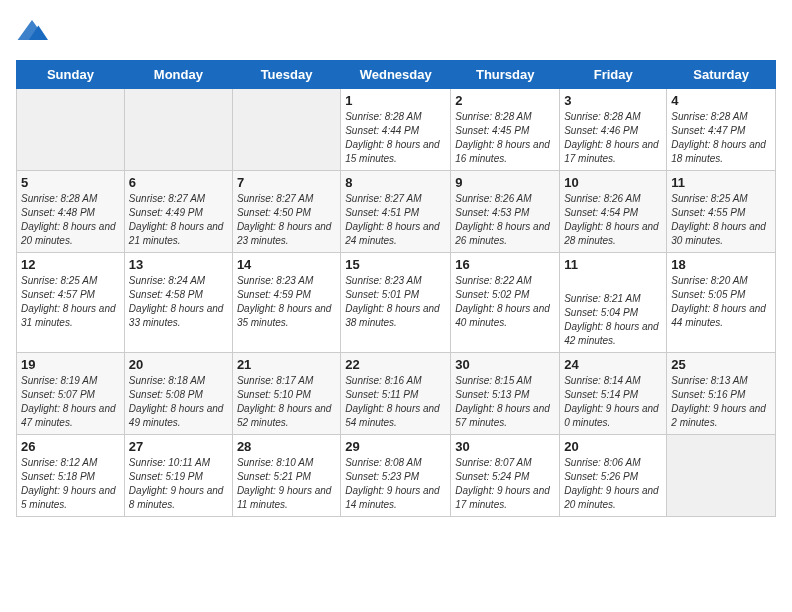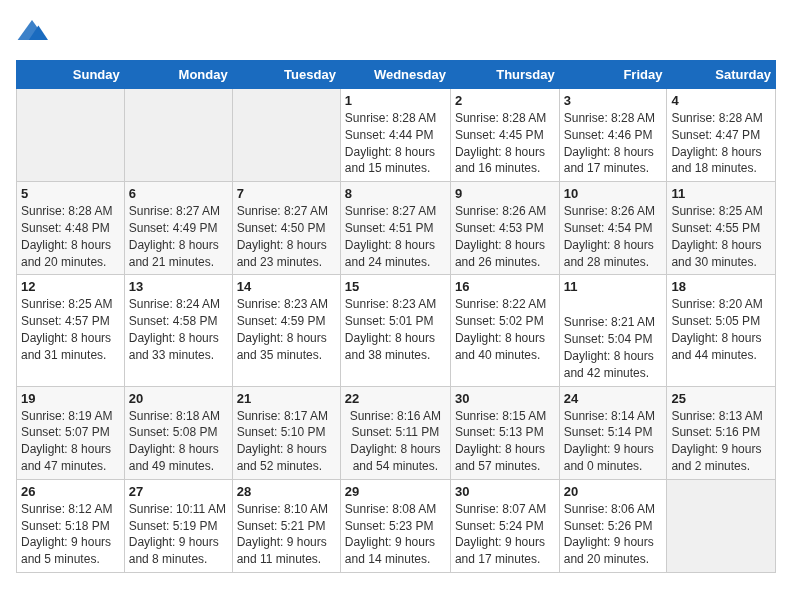--- a/index.html
+++ b/index.html
@@ -55,42 +55,43 @@
     }
     table {
       width: 100%;
       border-collapse: collapse;
       font-size: 11px;
     }
     thead tr th {
       background: #1a6bbf;
       color: #fff;
       padding: 6px 4px;
-      text-align: right;
+      text-align: center;
       font-size: 13px;
       font-weight: bold;
       border: 1px solid #1a6bbf;
     }
     tbody tr td {
       border: 1px solid #ccc;
       vertical-align: top;
       padding: 4px;
       width: 113px;
       min-height: 80px;
     }
     .day-number {
       font-size: 13px;
       font-weight: bold;
       color: #222;
       margin-bottom: 2px;
     }
     .day-info {
-      font-size: 12px;
+      font-size: 10px;
       color: #333;
       line-height: 1.4;
+      font-style: italic;
     }
     tbody tr:nth-child(even) td {
       background: #f7f7f7;
     }
     tbody tr:nth-child(odd) td {
       background: #fff;
     }
     .empty-cell {
       background: #f0f0f0 !important;
     }
@@ -259,21 +260,21 @@
 Daylight: 8 hours and 49 minutes.</div>
         </td>
         <td>
           <div class="day-number">21</div>
           <div class="day-info" style="white-space: pre-line;">Sunrise: 8:17 AM
 Sunset: 5:10 PM
 Daylight: 8 hours and 52 minutes.</div>
         </td>
         <td>
           <div class="day-number">22</div>
-          <div class="day-info" style="white-space: pre-line; text-align: center;">Sunrise: 8:16 AM
+          <div class="day-info" style="white-space: pre-line;">Sunrise: 8:16 AM
 Sunset: 5:11 PM
 Daylight: 8 hours and 54 minutes.</div>
         </td>
         <td>
           <div class="day-number">30</div>
           <div class="day-info" style="white-space: pre-line;">Sunrise: 8:15 AM
 Sunset: 5:13 PM
 Daylight: 8 hours and 57 minutes.</div>
         </td>
         <td>

